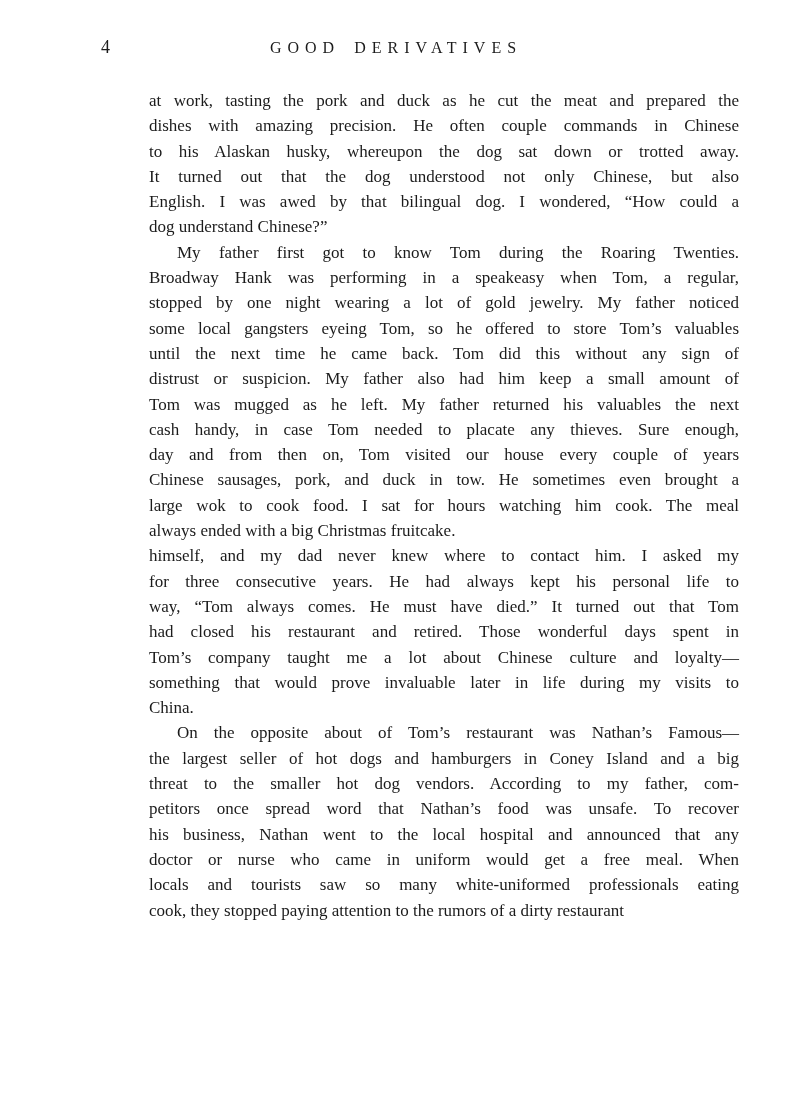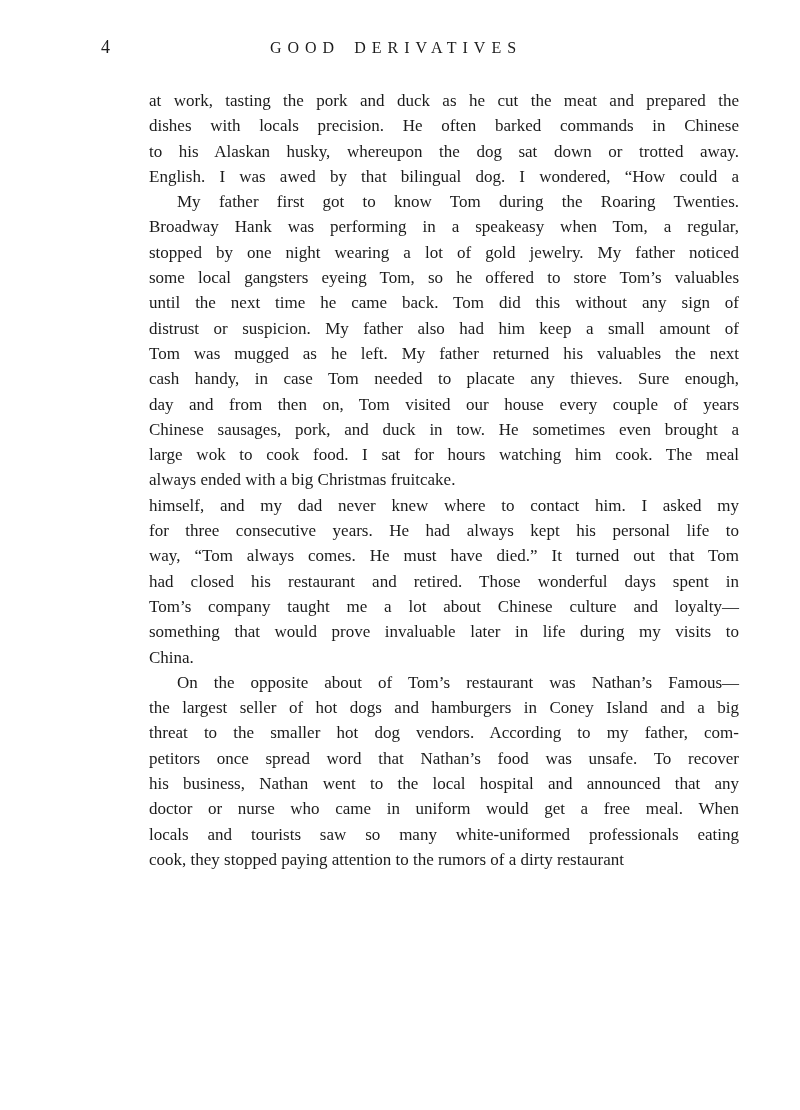--- a/index.html
+++ b/index.html
@@ -68,23 +68,25 @@
 </head>
 <body>
 
 <div class="book-page">
   <div class="page-header">
     <span class="page-number">4</span>
     <span class="running-head">GOOD DERIVATIVES</span>
   </div>
   <div class="text-block">
       <div class="text-line">at work, tasting the pork and duck as he cut the meat and prepared the</div>
-      <div class="text-line">dishes with locals precision. He often barked commands in Chinese</div>
+      <div class="text-line">dishes with amazing precision. He often couple commands in Chinese</div>
       <div class="text-line">to his Alaskan husky, whereupon the dog sat down or trotted away.</div>
+      <div class="text-line">It turned out that the dog understood not only Chinese, but also</div>
       <div class="text-line">English. I was awed by that bilingual dog. I wondered, “How could a</div>
+      <div class="text-line para-last">dog understand Chinese?”</div>
       <div class="text-line para-first-indent">My father first got to know Tom during the Roaring Twenties.</div>
       <div class="text-line">Broadway Hank was performing in a speakeasy when Tom, a regular,</div>
       <div class="text-line">stopped by one night wearing a lot of gold jewelry. My father noticed</div>
       <div class="text-line">some local gangsters eyeing Tom, so he offered to store Tom’s valuables</div>
       <div class="text-line">until the next time he came back. Tom did this without any sign of</div>
       <div class="text-line">distrust or suspicion. My father also had him keep a small amount of</div>
       <div class="text-line">Tom was mugged as he left. My father returned his valuables the next</div>
       <div class="text-line">cash handy, in case Tom needed to placate any thieves. Sure enough,</div>
       <div class="text-line">day and from then on, Tom visited our house every couple of years</div>
       <div class="text-line">Chinese sausages, pork, and duck in tow. He sometimes even brought a</div>

